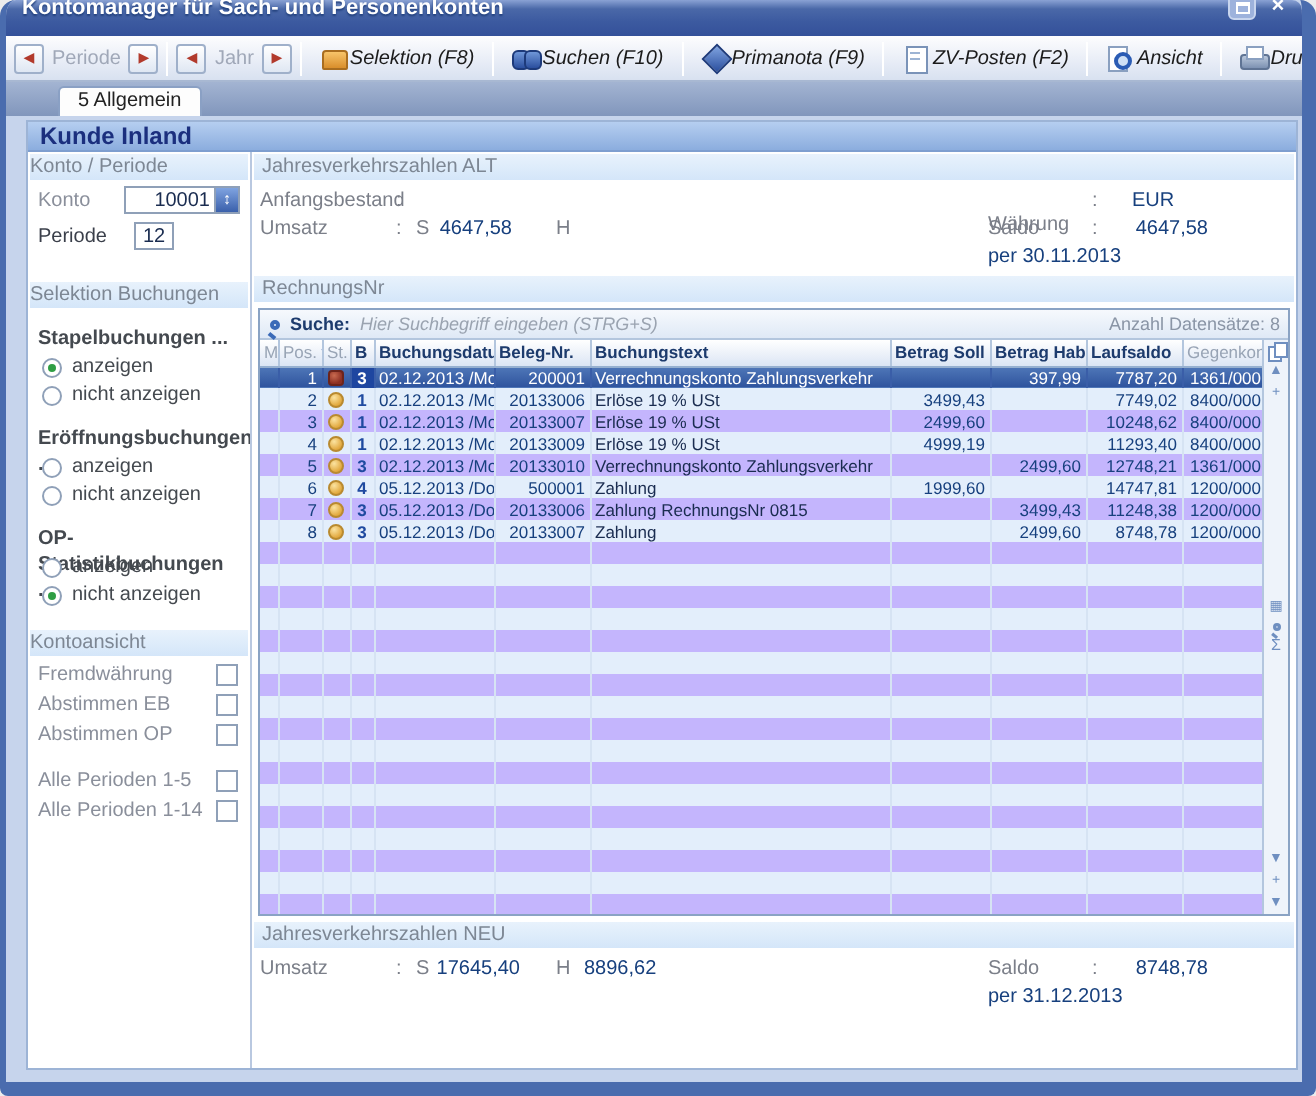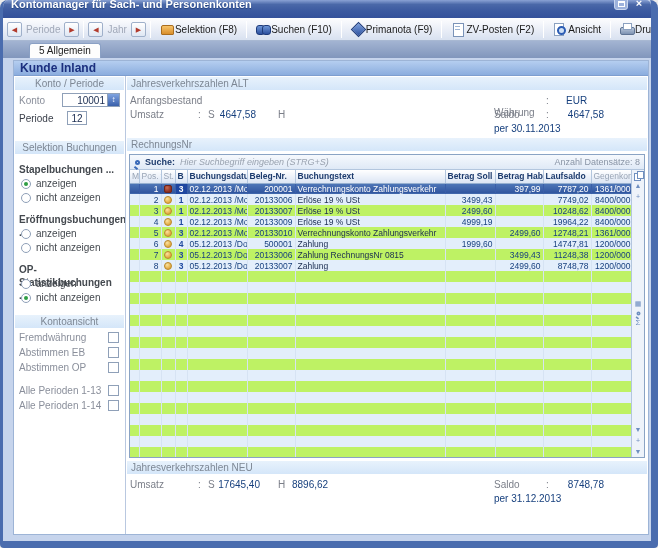--- a/index.html
+++ b/index.html
@@ -16,21 +16,21 @@
   .winbtn { width:14px; height:13px; display:flex; align-items:center; justify-content:center; cursor:default; }
   .winbtn.restore { background:#9db2dc; border:1px solid #c8d5ee; border-radius:3px; }
   .restore-glyph { width:7px; height:6px; border:1px solid #fff; border-top-width:2px; background:transparent; display:block; }
   .winbtn.close span { color:#fff; font-weight:bold; font-size:11px; line-height:11px; }
   
   .toolbar { height:23px; flex:0 0 23px; background:linear-gradient(#fdfdfe,#e7ecf6 60%,#d8e1f0);
              border-bottom:1px solid #a8b8d2; display:flex; align-items:center; padding:0 4px; font-size:10px; }
   .tb-sep { width:1px; height:17px; background:#b5c2d8; border-right:1px solid #ffffff; margin:0 4px; }
   .tb-item { display:flex; align-items:center; padding:2px 4px; border:1px solid transparent; border-radius:2px;
              color:#1b1b1b; white-space:nowrap; cursor:default; }
-  .tb-label { margin-left:2px; }
+  .tb-label { margin-left:2px;font-style:italic; }
   .tb-pager { display:flex; align-items:center; gap:2px; }
   .tb-btn { width:15px; height:15px; border:1px solid #9fb0ca; border-radius:2px;
             background:linear-gradient(#ffffff,#dfe7f3); display:inline-flex; align-items:center; justify-content:center; }
   .arr { color:#b23a2c; font-size:7px; line-height:7px; }
   .tb-pager-label { color:#a0a8b8; margin:0 2px; }
   
   .ic { display:inline-block; position:relative; width:13px; height:12px; flex:0 0 13px; }
   .ic-selektion::before { content:''; position:absolute; left:1px; top:2px; width:11px; height:8px;
        background:linear-gradient(#f7c46a,#d98e2b); border:1px solid #a96d1f; border-radius:2px 2px 1px 1px; }
   .ic-suchen::before, .ic-suchen::after { content:''; position:absolute; top:2px; width:7px; height:8px;
@@ -54,21 +54,21 @@
   
   .content { flex:1; padding:2px 2px 6px 10px; min-height:0; }
   .panel { background:#fff; border:1px solid #9db4d6; height:100%; display:flex; flex-direction:column; }
   .kunde { height:15px; flex:0 0 15px; background:linear-gradient(#b5cef0,#8badde); border-bottom:1px solid #7e9ecf;
            color:#1b2f7e; font-weight:bold; font-size:12px; line-height:15px; padding-left:6px; }
   .cols { flex:1; display:flex; min-height:0; }
   .sidebar { width:112px; flex:0 0 112px; border-right:1px solid #b9c8e0; background:#fff; font-size:10px; overflow:hidden; }
   .main { flex:1; display:flex; flex-direction:column; min-width:0; min-height:0; background:#fff; }
   .sec { height:13px; line-height:13px; background:linear-gradient(#e8f2fc,#d4e6f9); color:#7d8794; font-size:10px;
          margin:1px 1px 2px 1px; }
-  .sec.center { text-align:center; }
+  .sec.center { text-align:left; }
   .sec.left { padding-left:4px; }
   
   .field-row { display:flex; align-items:center; height:16px; padding:0 5px; margin-top:2px; }
   .flabel { width:46px; font-size:10px; }
   .gray { color:#8a8f9b; }
   .dark { color:#3a3f4a; }
   .kinput { margin-left:auto; display:flex; align-items:center; border:1px solid #8fa0b8; background:#fff; height:14px; }
   .kinput input { border:none; outline:none; width:44px; height:12px; font-size:10px; text-align:right; color:#1a2c50;
                   font-family:"Liberation Sans", sans-serif; padding-right:2px; }
   .spin { width:12px; height:12px; background:linear-gradient(#7fa3e0,#3a60ab); border-left:1px solid #8fa0b8;
@@ -86,21 +86,21 @@
   .checkbox { margin-left:auto; width:11px; height:11px; border:1px solid #8fa0b8; background:#fff; flex:0 0 11px; }
   
   .info { position:relative; font-size:10px; background:#fff; }
   .info.alt { height:45px; flex:0 0 45px; }
   .info.neu { height:58px; flex:0 0 58px; }
   .pa { position:absolute; white-space:nowrap; }
   .lab { color:#7b7f89; }
   .val { color:#17407e; }
   .num { text-align:right; }
   
-  .gridbox { flex:1; min-height:0; margin:1px 3px 2px 3px; border:1px solid #8aa3c4; display:flex; flex-direction:column; background:#bef264; }
+  .gridbox { flex:1; min-height:0; margin:1px 3px 2px 3px; border:1px solid #8aa3c4; display:flex; flex-direction:column; background:#c4b5fd; }
   .searchrow { height:15px; flex:0 0 15px; background:linear-gradient(#f6f9fd,#dfe9f6); border-bottom:1px solid #b3c6de;
                display:flex; align-items:center; padding:0 4px; font-size:9px; }
   .mag { width:5px; height:5px; border:2px solid #3a6ab8; border-radius:50%; position:relative; display:inline-block; margin:0 5px 0 1px; }
   .mag::after { content:''; position:absolute; width:4px; height:2px; background:#3a6ab8; transform:rotate(40deg); left:-3px; top:5px; }
   .search-label { font-weight:bold; color:#1d3b6d; margin-right:5px; }
   .search-ph { font-style:italic; color:#9aa3b0; }
   .rec-count { margin-left:auto; color:#8a95a6; }
   .gridlower { flex:1; min-height:0; display:flex; overflow:hidden; }
   .tablewrap { flex:1; min-width:0; overflow:hidden; }
   table.grid { width:100%; border-collapse:collapse; table-layout:fixed; font-size:8.5px; }
@@ -264,21 +264,21 @@
               <div class="check-row">
                 <span class="check-label">Abstimmen EB</span>
                 <span class="checkbox"></span>
               </div>
               <div class="check-row">
                 <span class="check-label">Abstimmen OP</span>
                 <span class="checkbox"></span>
               </div>
               <div class="gap8"></div>
               <div class="check-row">
-                <span class="check-label">Alle Perioden 1-13</span>
+                <span class="check-label">Alle Perioden 1-5</span>
                 <span class="checkbox"></span>
               </div>
               <div class="check-row">
                 <span class="check-label">Alle Perioden 1-14</span>
                 <span class="checkbox"></span>
               </div>
             </div>
         </div>
 
         <div class="main">
@@ -383,21 +383,21 @@
                       <tr class=" alt">
                         <td class="al-c c0"></td>
                         <td class="al-r c1">4</td>
                         <td class="al-c c2"><span class="st st-yellow"></span></td>
                         <td class="al-c c3 col-b">1</td>
                         <td class="al-l c4">02.12.2013 /Mo</td>
                         <td class="al-r c5">20133009</td>
                         <td class="al-l c6">Erlöse 19 % USt</td>
                         <td class="al-r c7">4999,19</td>
                         <td class="al-r c8"></td>
-                        <td class="al-r c9">19964,22</td>
+                        <td class="al-r c9">11293,40</td>
                         <td class="al-r c10">8400/000</td>
                       </tr>
                       <tr class="">
                         <td class="al-c c0"></td>
                         <td class="al-r c1">5</td>
                         <td class="al-c c2"><span class="st st-yellow"></span></td>
                         <td class="al-c c3 col-b">3</td>
                         <td class="al-l c4">02.12.2013 /Mo</td>
                         <td class="al-r c5">20133010</td>
                         <td class="al-l c6">Verrechnungskonto Zahlungsverkehr</td>

